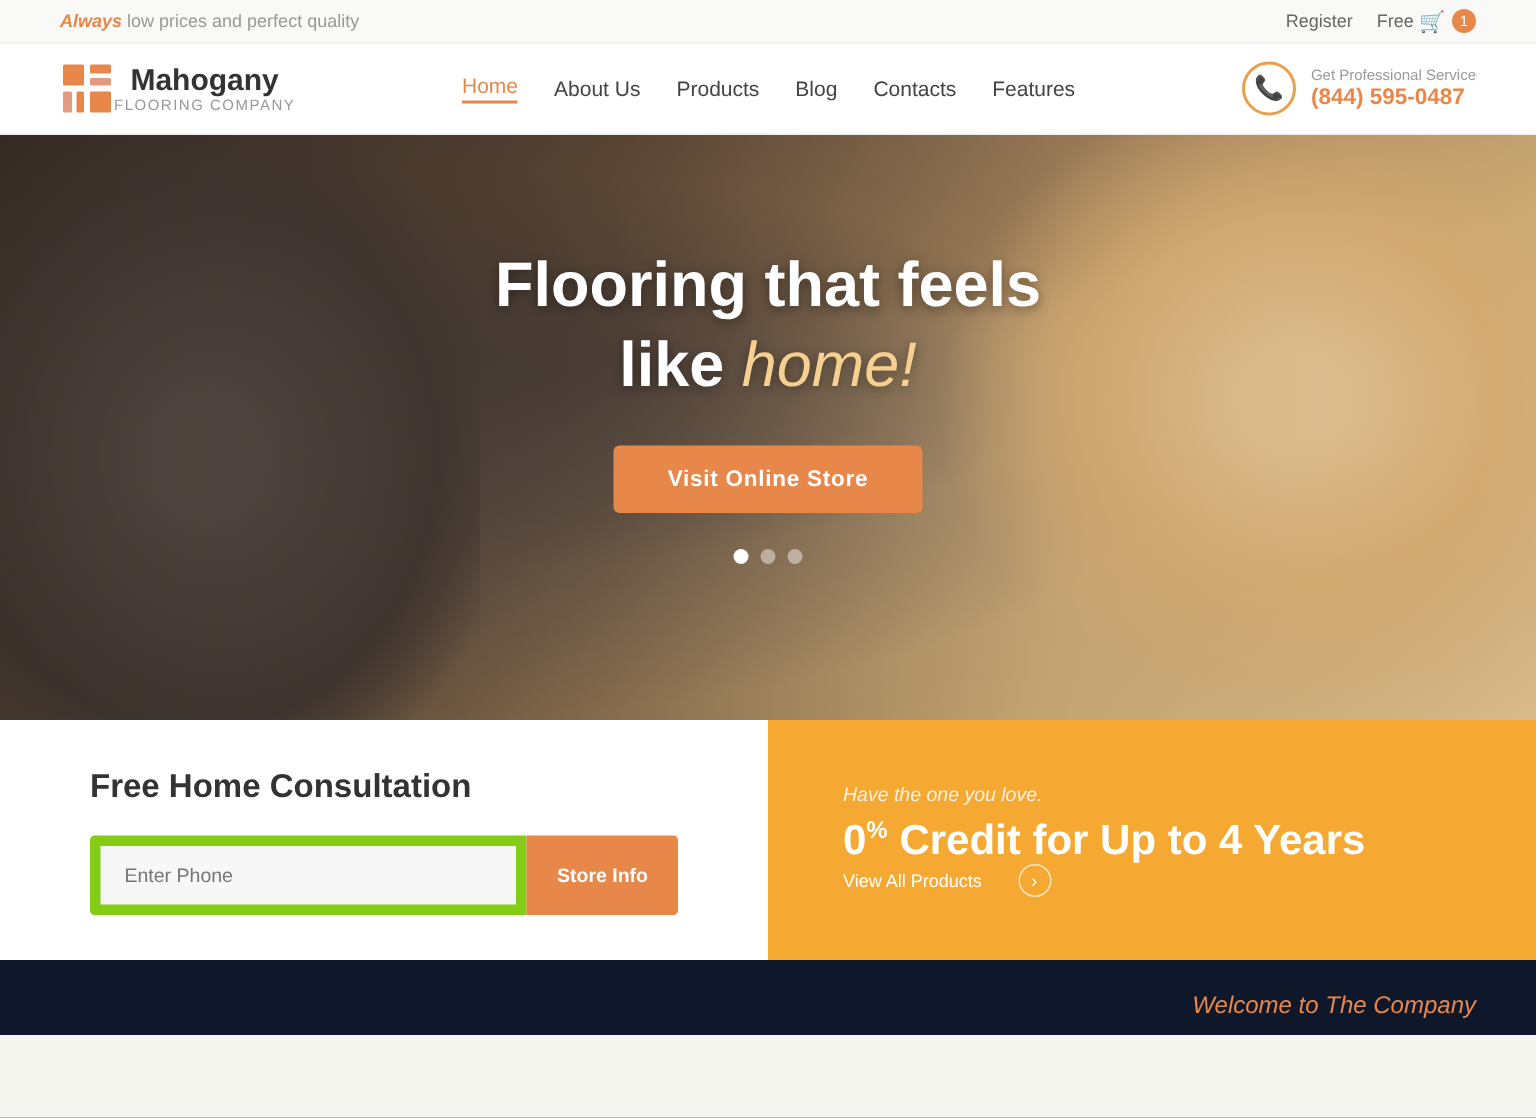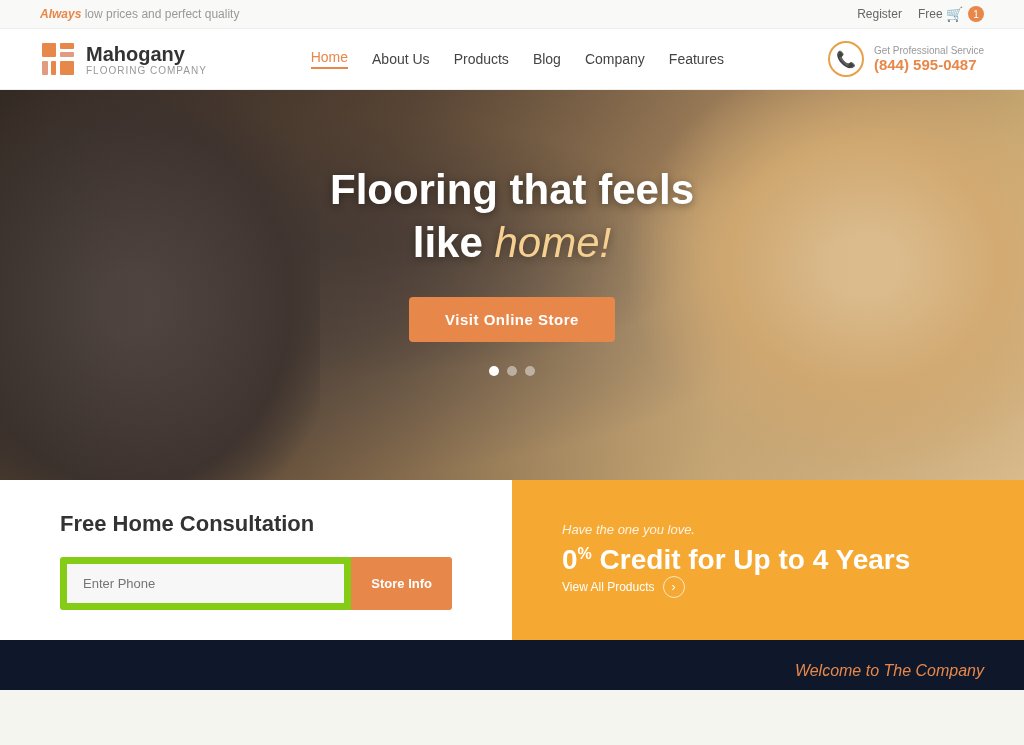--- a/index.html
+++ b/index.html
@@ -52,21 +52,22 @@
       background: #fff;
       padding: 12px 40px;
       display: flex;
       justify-content: space-between;
       align-items: center;
       border-bottom: 1px solid #eee;
     }
     .logo-wrap {
       display: flex;
       align-items: center;
-      gap: 10px;
+      gap: 0;
+      text-align: center;
     }
     .logo-icon {
       width: 36px;
       height: 36px;
     }
     .logo-text h1 {
       font-size: 20px;
       font-weight: bold;
       color: #333;
       line-height: 1.1;
@@ -284,21 +285,21 @@
       color: #fff;
       font-weight: bold;
       line-height: 1.2;
     }
     .split-right h2 sup {
       font-size: 16px;
     }
     .view-all-link {
       display: flex;
       align-items: center;
-      gap: 8px;
+      gap: 24px;
       font-size: 12px;
       color: #fff;
       text-decoration: none;
     }
     .view-circle {
       width: 22px;
       height: 22px;
       border: 1.5px solid rgba(255,255,255,0.7);
       border-radius: 50%;
       display: flex;
@@ -351,21 +352,21 @@
       <h1>Mahogany</h1>
       <p>Flooring company</p>
     </div>
   </div>
 
   <nav class="nav">
     <a href="#" class="active">Home</a>
     <a href="#">About Us</a>
     <a href="#">Products</a>
     <a href="#">Blog</a>
-    <a href="#">Company</a>
+    <a href="#">Contacts</a>
     <a href="#">Features</a>
   </nav>
 
   <div class="phone-wrap">
     <div class="phone-circle">📞</div>
     <div class="phone-text">
       <small>Get Professional Service</small>
       <strong>(844) 595-0487</strong>
     </div>
   </div>

